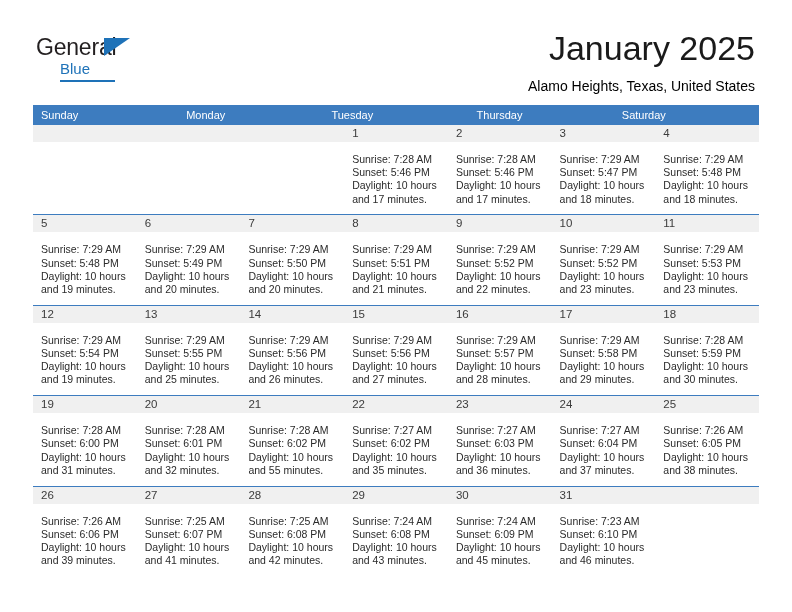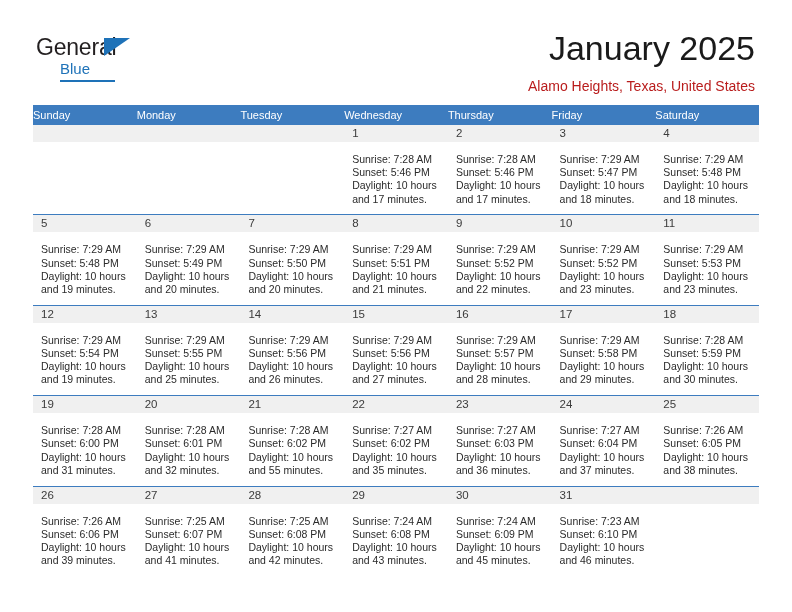--- a/index.html
+++ b/index.html
@@ -46,40 +46,41 @@
   .title{
     position:absolute;right:37px;top:33px;
     font-size:34px;line-height:30px;
     color:#1a1a1a;
     text-align:right;
     white-space:nowrap;
   }
   .subtitle{
     position:absolute;right:37px;top:78px;
     font-size:14px;line-height:16px;
-    color:#b91c1c;
+    color:#000000;
     text-align:right;
     white-space:nowrap;
   }
 
   
   .cal{
     position:absolute;left:33px;top:105px;
     width:726px;
   }
   .weekhead{
     display:flex;
     background:#3d7cbf;
     height:20px;
   }
   .weekhead .wh{
     flex:1 1 0;
     color:#ffffff;
     font-size:11px;
     line-height:20px;
+    padding-left:8px;
     box-sizing:border-box;
     white-space:nowrap;
   }
   .week{
     position:relative;
     display:flex;
     height:90.4px;
     border-bottom:1.4px solid #3d7cbf;
     box-sizing:border-box;
   }
@@ -128,23 +129,21 @@
 
     <div class="title">January 2025</div>
     <div class="subtitle">Alamo Heights, Texas, United States</div>
   </div>
 
   <div class="cal">
     <div class="weekhead" id="weekhead">
         <div class="wh">Sunday</div>
         <div class="wh">Monday</div>
         <div class="wh">Tuesday</div>
-        <div class="wh">Wednesday</div>
         <div class="wh">Thursday</div>
-        <div class="wh">Friday</div>
         <div class="wh">Saturday</div>
       </div>
     <div id="weeks">
         <div class="week">
           <div class="stripe"></div>
           <div class="cell empty">
             <div class="daynum"></div>
           </div>
           <div class="cell empty">
             <div class="daynum"></div>

